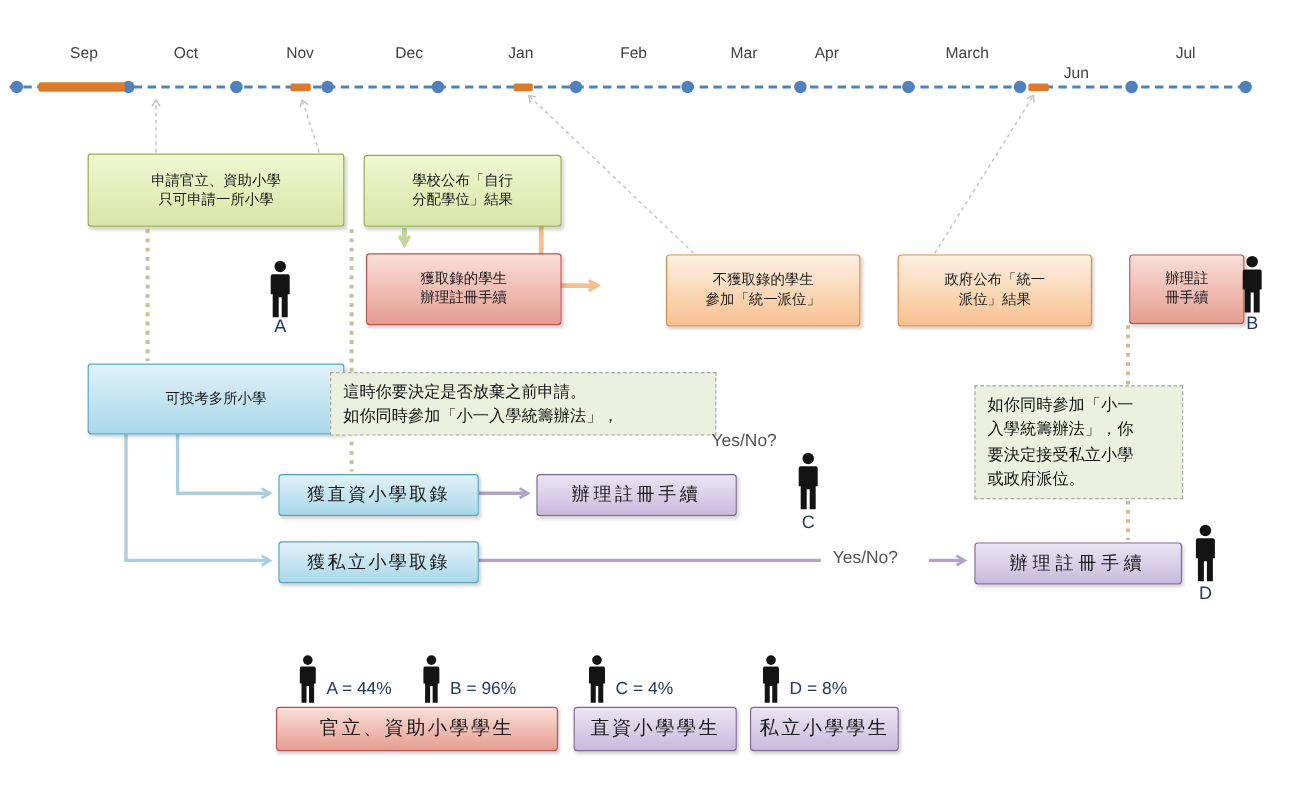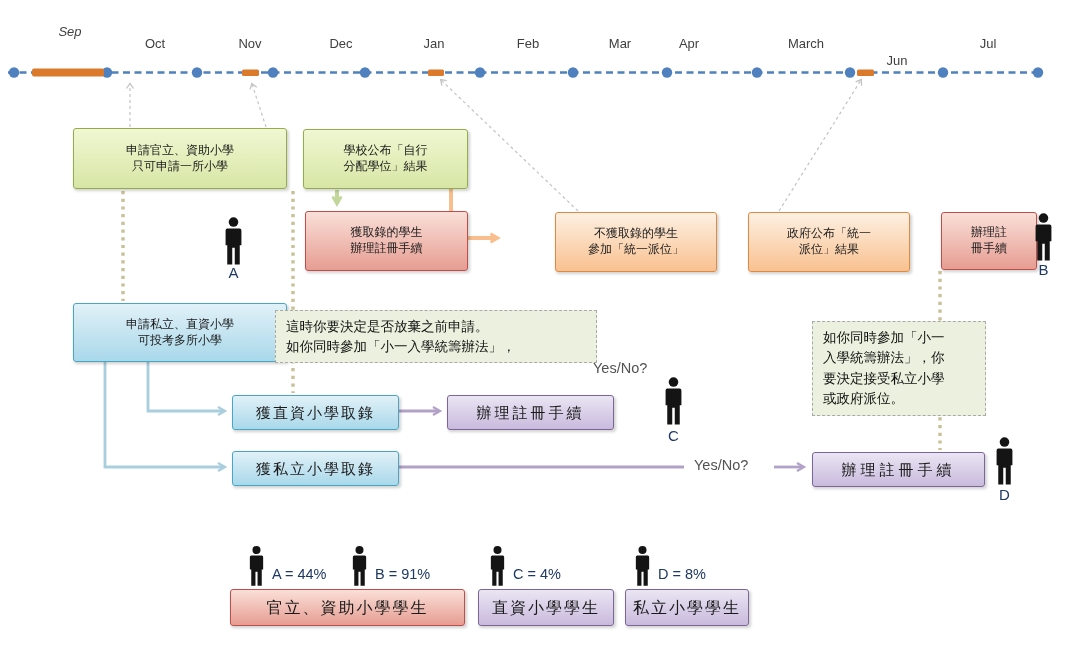--- a/index.html
+++ b/index.html
@@ -103,21 +103,21 @@
       <path d="M105,362 L105,467 L224,467" marker-end="url(#ah-blue)"></path>
     </g>
 
     <g fill="none" stroke="#b3a2c7" stroke-width="2.8">
       <path d="M399,411 L439,411" marker-end="url(#ah-purple)"></path>
       <path d="M399,467 L684,467"></path>
       <path d="M774,467 L803,467" marker-end="url(#ah-purple)"></path>
     </g>
   </svg>
 
-  <div class="abs month" style="left:40px;top:24px;font-style:italic;">Sep</div>
+  <div class="abs month" style="left:40px;top:36px;">Sep</div>
   <div class="abs month" style="left:125px;top:36px;">Oct</div>
   <div class="abs month" style="left:220px;top:36px;">Nov</div>
   <div class="abs month" style="left:311px;top:36px;">Dec</div>
   <div class="abs month" style="left:404px;top:36px;">Jan</div>
   <div class="abs month" style="left:498px;top:36px;">Feb</div>
   <div class="abs month" style="left:590px;top:36px;">Mar</div>
   <div class="abs month" style="left:659px;top:36px;">Apr</div>
   <div class="abs month" style="left:776px;top:36px;">March</div>
   <div class="abs month" style="left:867px;top:53px;">Jun</div>
   <div class="abs month" style="left:958px;top:36px;">Jul</div>
@@ -146,21 +146,20 @@
     <span>政府公布「統一</span>
     <span>派位」結果</span>
   </div>
 
   <div class="box r big" style="left:893px;top:212px;width:94px;height:56px;">
     <span>辦理註</span>
     <span>冊手續</span>
   </div>
 
   <div class="box bl big" style="left:25px;top:303px;width:212px;height:57px;">
-    <span>申請私立、直資小學</span>
     <span>可投考多所小學</span>
   </div>
 
   <div class="box bl small ls2" style="left:232px;top:395px;width:165px;height:33px;">
     <span>獲直資小學取錄</span>
   </div>
 
   <div class="box p small ls3" style="left:447px;top:395px;width:165px;height:33px;">
     <span>辦理註冊手續</span>
   </div>
@@ -227,21 +226,21 @@
       </svg>
   </div>
   <div class="stat" style="left:272px;top:566px;">A = 44%</div>
 
   <div class="person" style="left:349px;top:544px;width:21px;height:44px;">
     <svg viewBox="0 0 24 46" fill="#141414">
         <circle cx="12" cy="4.8" r="4.6"></circle>
         <path d="M6,11 H18 Q19.6,11 19.6,12.8 V27 H18 V45.5 H13.2 V29.5 H10.8 V45.5 H6 V27 H4.4 V12.8 Q4.4,11 6,11 Z"></path>
       </svg>
   </div>
-  <div class="stat" style="left:375px;top:566px;">B = 91%</div>
+  <div class="stat" style="left:375px;top:566px;">B = 96%</div>
 
   <div class="box r ls2" style="left:230px;top:589px;width:233px;height:35px;font-size:16px;">
     <span>官立、資助小學學生</span>
   </div>
 
   <div class="person" style="left:487px;top:544px;width:21px;height:44px;">
     <svg viewBox="0 0 24 46" fill="#141414">
         <circle cx="12" cy="4.8" r="4.6"></circle>
         <path d="M6,11 H18 Q19.6,11 19.6,12.8 V27 H18 V45.5 H13.2 V29.5 H10.8 V45.5 H6 V27 H4.4 V12.8 Q4.4,11 6,11 Z"></path>
       </svg>

